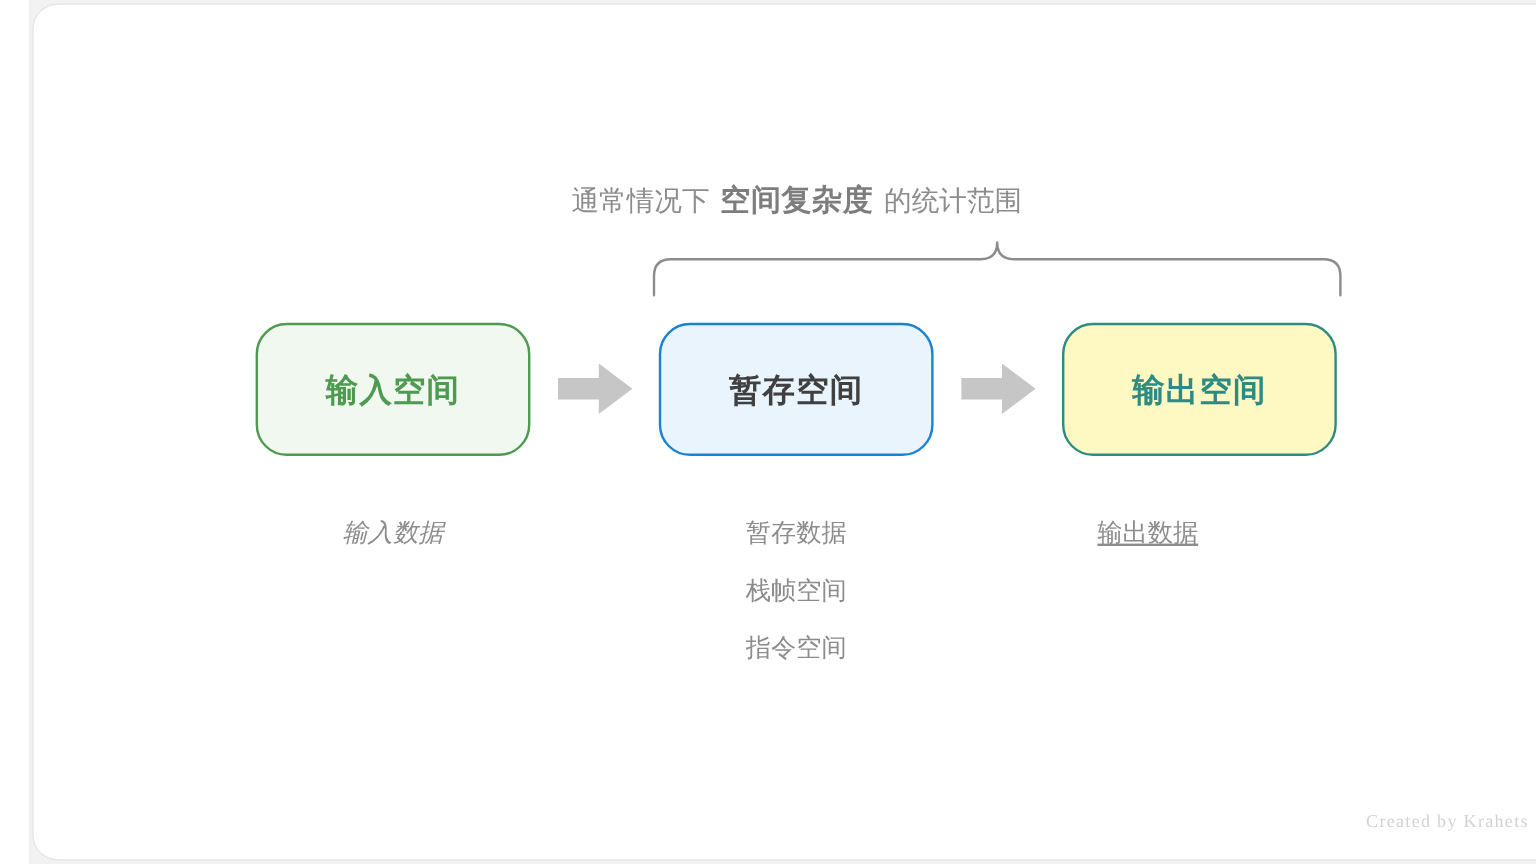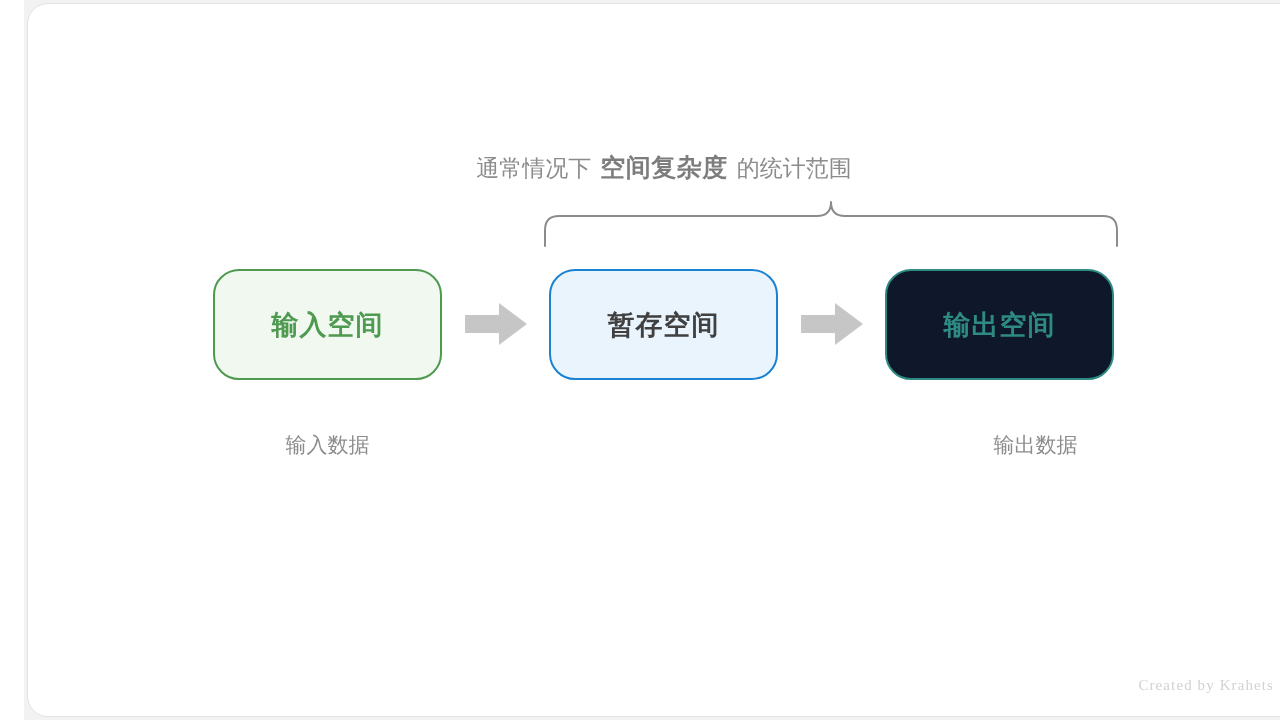--- a/index.html
+++ b/index.html
@@ -93,23 +93,23 @@
 
   
   .col-captions {
     position: absolute;
     top: 421px;
     text-align: center;
     color: #8c8c8c;
     font-size: 21px;
     line-height: 48px;
   }
-  #captions-input  { left: 189px; width: 229px; }
+  #captions-input  { left: 189px; width: 229px; font-style: italic; }
   #captions-buffer { left: 525px; width: 229px; }
-  #captions-output { left: 897px; width: 229px; }
+  #captions-output { left: 818px; width: 229px; text-decoration: underline; }
   .col-captions div { white-space: nowrap; }
 
   
   #credit {
     position: absolute;
     right: 30px;
     bottom: 26px;
     color: #d2d2d2;
     font-size: 15px;
     letter-spacing: 1.1px;
@@ -147,27 +147,32 @@
   </svg>
 
   <div class="box" id="box-buffer" style="border-color:#1a82d2; background:#e9f4fd;">
     <span class="box-label" style="color:#404040;">暂存空间</span>
   </div>
 
   <svg class="arrow" id="arrow-2" width="62" height="42" viewBox="0 0 62 42">
     <path d="M 0 12 L 34 12 L 34 0 L 62 21 L 34 42 L 34 30 L 0 30 Z" fill="#c6c6c6"></path>
   </svg>
 
-  <div class="box" id="box-output" style="border-color:#2e8b84; background:#0f172a;text-align:center;">
+  <div class="box" id="box-output" style="border-color:#2e8b84; background:#fef9c3;text-align:center;">
     <span class="box-label" style="color:#2e8b84;">输出空间</span>
   </div>
 
   <div class="col-captions" id="captions-input">
     <div>输入数据</div>
   </div>
 
+  <div class="col-captions" id="captions-buffer">
+    <div>暂存数据</div>
+    <div>栈帧空间</div>
+    <div>指令空间</div>
+  </div>
 
   <div class="col-captions" id="captions-output">
     <div>输出数据</div>
   </div>
 
   <div id="credit">Created by Krahets</div>
 </div>
 
 </body></html>

